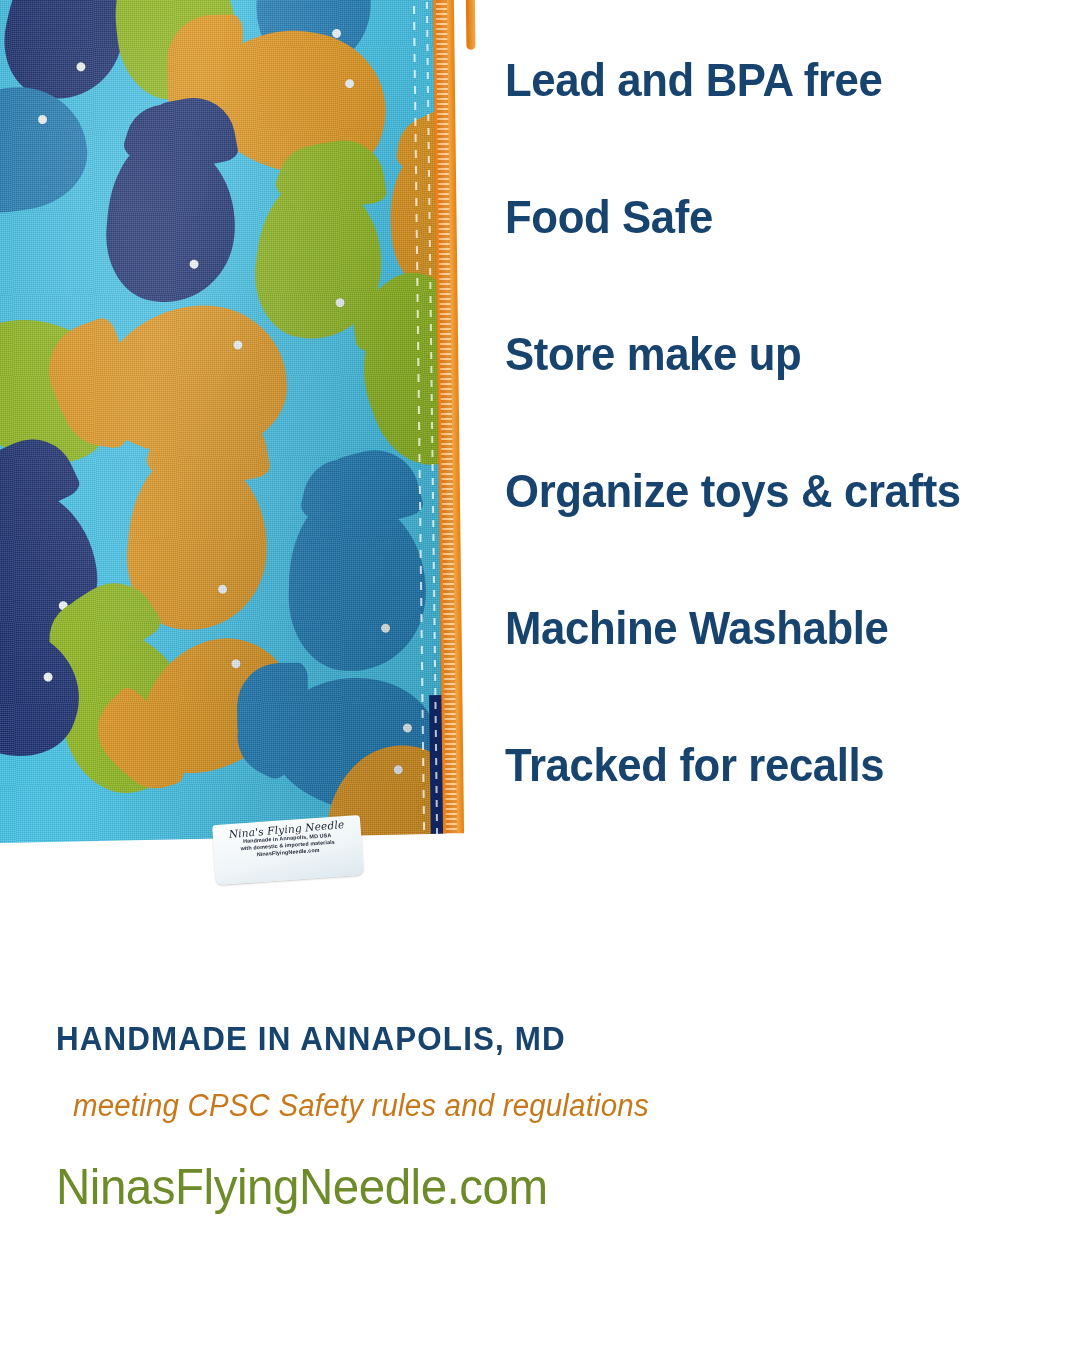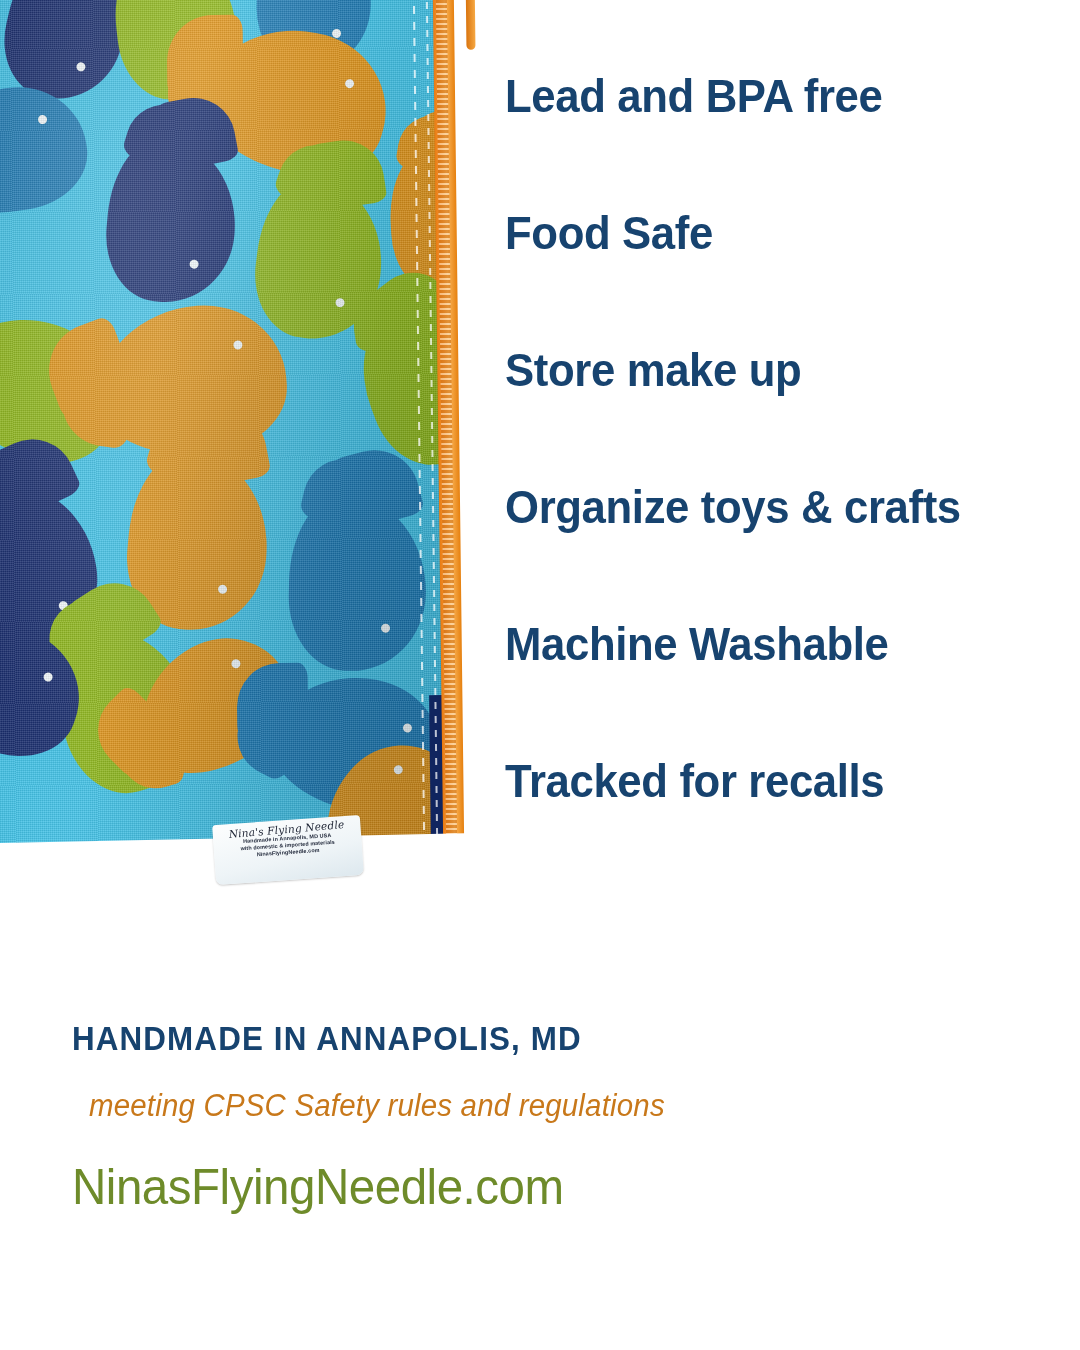--- a/index.html
+++ b/index.html
@@ -222,21 +222,21 @@
     color: #20283a;
     text-align: center;
     line-height: 1.38;
     letter-spacing: .1px;
   }
 
   
   #feature-list {
     position: absolute;
     left: 505px;
-    top: 72px;
+    top: 56px;
     width: 540px;
   }
   .feature-item {
     font-family: "Liberation Sans", sans-serif;
     font-weight: bold;
     font-size: 47px;
     line-height: 1;
     color: #17436F;
     height: 137px;
     letter-spacing: -0.4px;
@@ -244,21 +244,20 @@
     transform-origin: left center;
     white-space: nowrap;
   }
 
   
   #branding {
     position: absolute;
     left: 56px;
     top: 1020px;
     width: 980px;
-    margin-left: 16px;
   }
   #handmade-line {
     font-family: "Liberation Sans", sans-serif;
     font-weight: bold;
     font-size: 33px;
     letter-spacing: 1.2px;
     color: #17436F;
     transform: scaleX(.95);
     transform-origin: left center;
     white-space: nowrap;

